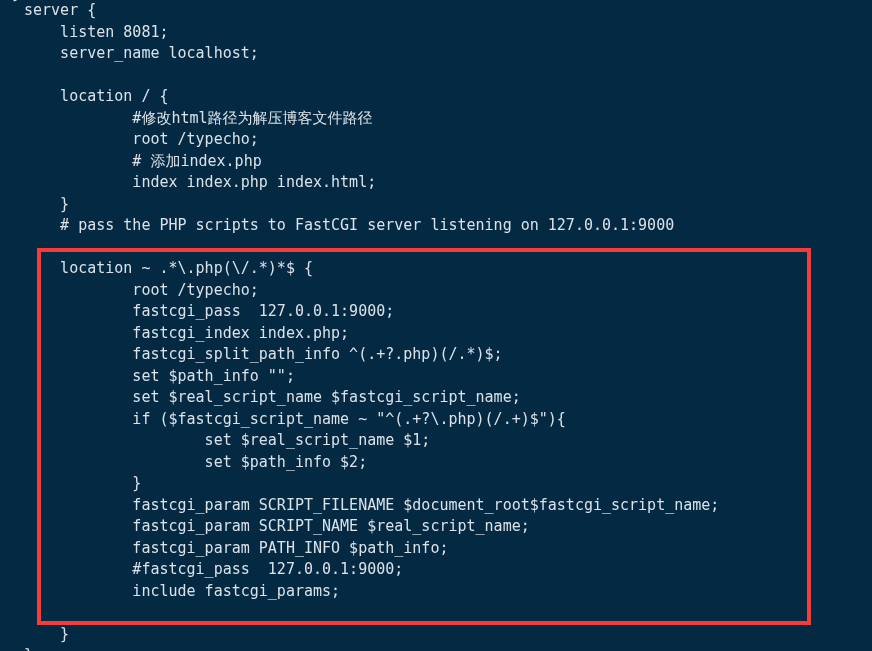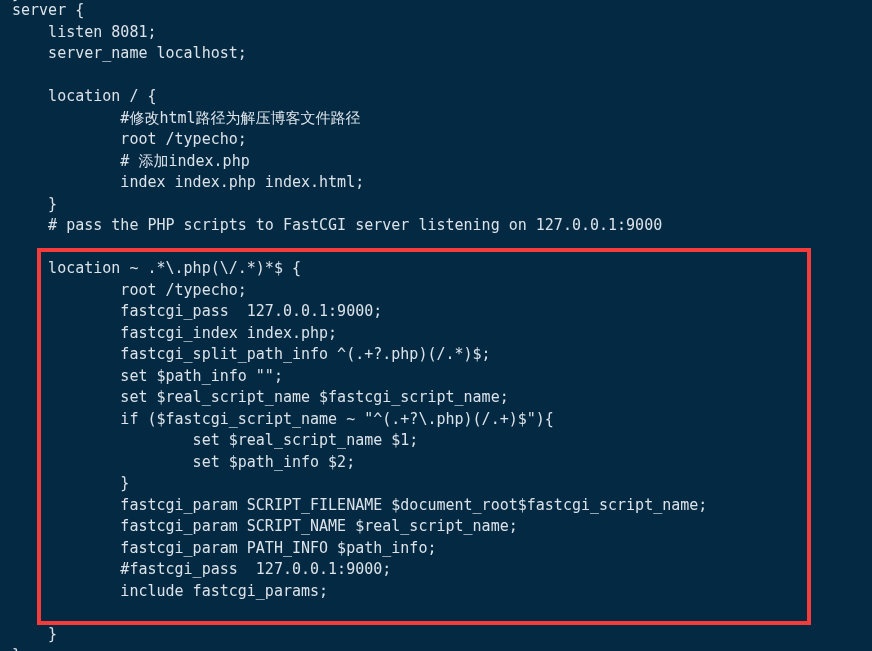--- a/index.html
+++ b/index.html
@@ -36,21 +36,21 @@
     line-height: 21.5px;
     letter-spacing: 0px;
     white-space: pre;
     tab-size: 4;
   }
 
   .line {
     display: block;
     height: 21.5px;
     white-space: pre;
-    padding-left: 12px;
+    padding-left: 24px;
   }
 
   .line.blank {
     height: 21.5px;
   }
 
   
   #top-clip {
     position: absolute;
     left: 0;

